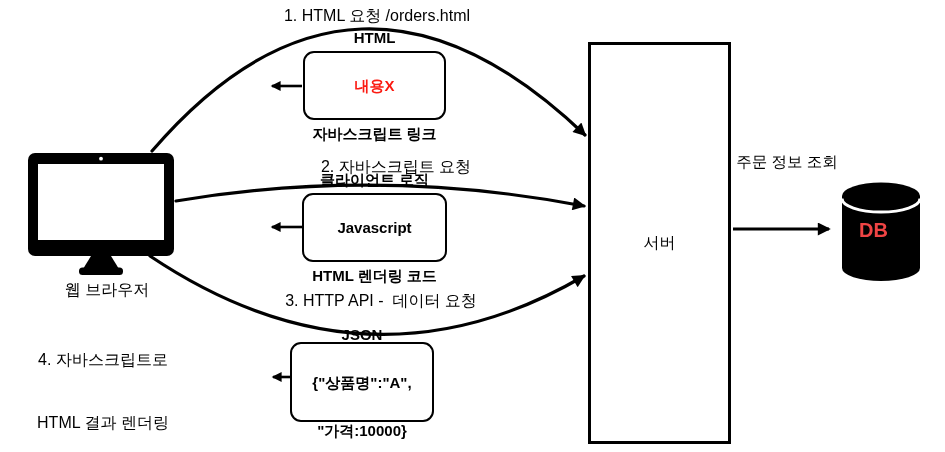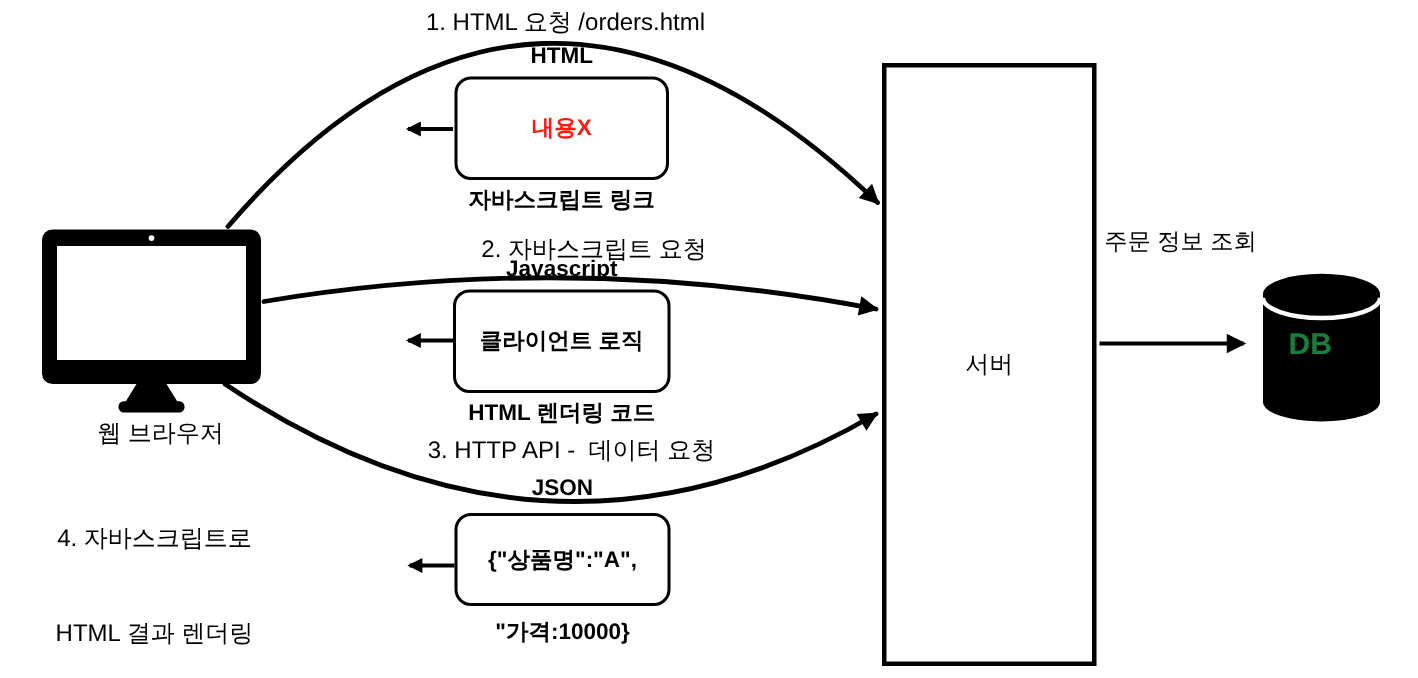--- a/index.html
+++ b/index.html
@@ -44,21 +44,21 @@
     border:3px solid #000;
     background:#ffffff;
     display:flex;align-items:center;justify-content:center;
     font-size:16px;
     margin-top:12px;
   }
   .db-label{
     position:absolute;
     left:842px;top:219px;width:63px;
     text-align:center;
-    color:#15803d;
+    color:#ef4444;
     font-weight:bold;
     font-size:20px;
   }
   .step4{line-height:21px;}
 </style>
 </head>
 <body>
 
 <div class="stage">
 
@@ -102,26 +102,26 @@
   <div class="lbl" style="left:296px;top:157px;width:200px;">2. 자바스크립트 요청</div>
   <div class="lbl" style="left:266px;top:291px;width:230px;">3. HTTP API -  데이터 요청</div>
 
   <div class="rbox" style="left:303px;top:51px;width:143px;height:69px;">
     <div>HTML</div>
     <div class="red">내용X</div>
     <div>자바스크립트 링크</div>
   </div>
 
   <div class="rbox" style="left:302px;top:193px;width:145px;height:69px;">
+    <div>클라이언트 로직</div>
     <div>Javascript</div>
-    <div>클라이언트 로직</div>
     <div>HTML 렌더링 코드</div>
   </div>
 
-  <div class="rbox" style="left:303px;top:342px;width:144px;height:62px;">
+  <div class="rbox" style="left:290px;top:342px;width:144px;height:80px;">
     <div>JSON</div>
     <div>{"상품명":"A",</div>
     <div>"가격:10000}</div>
   </div>
 
   <div class="server-box">
     <span>서버</span>
   </div>
 
   <div class="lbl" style="left:32px;top:280px;width:150px;">웹 브라우저</div>

